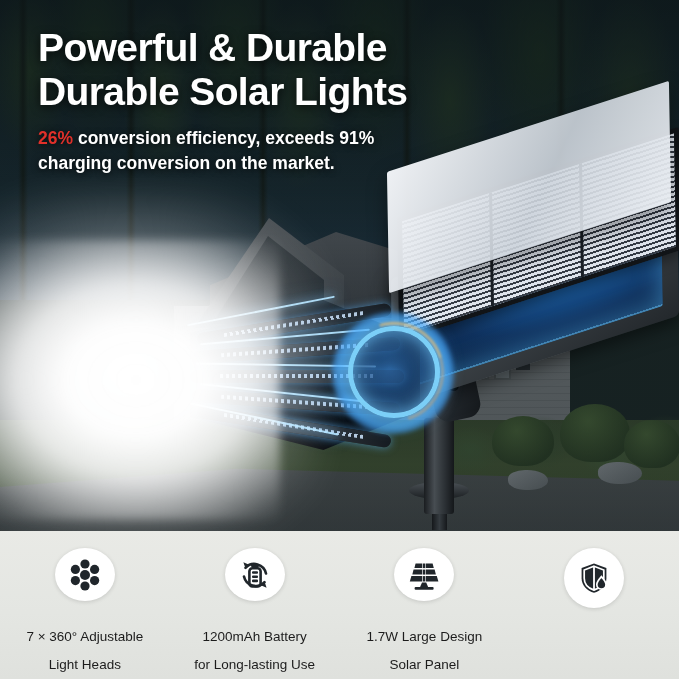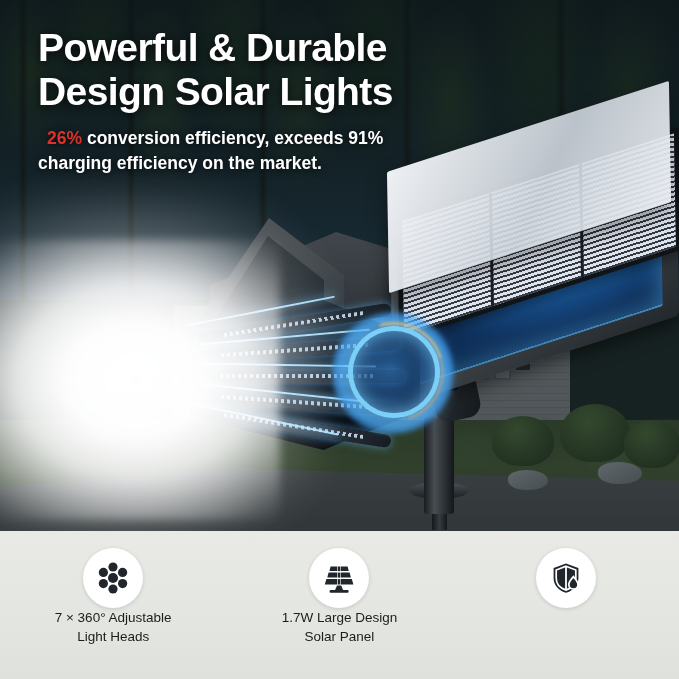--- a/index.html
+++ b/index.html
@@ -164,33 +164,33 @@
   .bloom2 { position:absolute; left:-80px; top:190px; width:400px; height:360px;
     background:radial-gradient(ellipse at 52% 50%, rgba(255,255,255,.72) 0%, rgba(255,255,255,.4) 38%, rgba(255,255,255,.14) 62%, transparent 80%);
     filter:blur(16px); }
 
   
   .copy { position:absolute; left:38px; top:26px; width:430px; z-index:20; }
   .h1 { color:#fff; font-size:39px; line-height:44px; font-weight:700;
     letter-spacing:-.6px; text-shadow:0 2px 10px rgba(0,0,0,.75); }
   .sub { margin-top:12px; color:#fff; font-size:17.5px; line-height:25px;
     font-weight:600; text-shadow:0 1px 7px rgba(0,0,0,.8); }
-  .pct { color:#e0302a; font-weight:700;margin-left:9px; }
+  .pct { color:#e0302a; font-weight:700; }
 
   
   .features { position:absolute; left:0; top:531px; width:679px; height:148px;
     background:linear-gradient(180deg,#e9eae6 0%,#e4e6e2 55%,#dfe1dd 100%);
     display:flex; }
   .feat { flex:1; display:flex; flex-direction:column; align-items:center;
     padding-top:17px; }
   .fcircle { width:60px; height:60px; border-radius:50%; background:#fff;
     display:flex; align-items:center; justify-content:center;
     box-shadow:0 1px 4px rgba(0,0,0,.14); }
-  .flabel { margin-top:0; text-align:center; color:#1c1c1c;
-    font-size:13.5px; line-height:19px; font-weight:400; white-space:pre-line; }
+  .flabel { margin-top:22px; text-align:center; color:#1c1c1c;
+    font-size:13.5px; line-height:28px; font-weight:400; white-space:pre-line; }
 </style>
 </head>
 <body>
 
 <div id="stage">
 
   <div class="scene">
 
     <div class="sky"></div>
     <div class="forest"></div>
@@ -261,24 +261,24 @@
     <div class="ring-glow"></div>
     <div class="ring-amber"></div>
     <div class="ring-core"></div>
 
     <div class="bloom2"></div>
     <div class="bloom"></div>
   </div>
 
   <div class="copy">
     <div class="h1">Powerful &amp; Durable</div>
-    <div class="h1">Design Solar Lights</div>
+    <div class="h1">Durable Solar Lights</div>
     <div class="sub">
       <span class="pct">26%</span><span> conversion efficiency, exceeds 91%</span><br>
-      <span>charging efficiency on the market.</span>
+      <span>charging conversion on the market.</span>
     </div>
   </div>
 
   <div class="features">
 
     <div class="feat">
       <div class="fcircle">
         <svg width="38" height="38" viewBox="0 0 38 38">
           <g fill="#20262b">
             <circle cx="19" cy="19" r="5"></circle>
@@ -288,20 +288,41 @@
             <circle cx="28.6" cy="13.4" r="4.6"></circle>
             <circle cx="9.4" cy="24.6" r="4.6"></circle>
             <circle cx="28.6" cy="24.6" r="4.6"></circle>
           </g>
         </svg>
       </div>
       <div class="flabel">7 × 360° Adjustable
 Light Heads</div>
     </div>
 
+    <div class="feat">
+      <div class="fcircle">
+        <svg width="38" height="38" viewBox="0 0 38 38">
+          <g fill="none" stroke="#20262b" stroke-width="2.6" stroke-linecap="round">
+            <path d="M9.5 11.8A12 12 0 0 1 30 17.5"></path>
+            <path d="M28.5 26.2A12 12 0 0 1 8 20.5"></path>
+          </g>
+          <path d="M7.4 6.2 L12.6 8.4 L9.6 12.8 Z" fill="#20262b"></path>
+          <path d="M30.6 31.8 L25.4 29.6 L28.4 25.2 Z" fill="#20262b"></path>
+          <rect x="15" y="8.4" width="8" height="2.6" rx="1.1" fill="#20262b"></rect>
+          <rect x="13.4" y="12.2" width="11.2" height="18.2" rx="3" fill="none" stroke="#20262b" stroke-width="2.6"></rect>
+          <g fill="#20262b">
+            <rect x="16" y="15.2" width="6" height="2.6" rx="1"></rect>
+            <rect x="16" y="19.4" width="6" height="2.6" rx="1"></rect>
+            <rect x="16" y="23.6" width="6" height="2.6" rx="1"></rect>
+          </g>
+        </svg>
+      </div>
+      <div class="flabel">1200mAh Battery
+for Long-lasting Use</div>
+    </div>
 
     <div class="feat">
       <div class="fcircle">
         <svg width="38" height="38" viewBox="0 0 38 38">
           <g fill="#20262b">
             <path d="M10.6 7.5 h6.6 v4.6 h-7.8 z"></path>
             <path d="M18.7 7.5 h1.6 v4.6 h-1.6 z" opacity="0"></path>
             <path d="M17.8 7.5 h2.6 v4.6 h-2.6 z"></path>
             <path d="M21 7.5 h6.6 l1.2 4.6 h-7.8 z"></path>
             <path d="M8.6 13.6 h8.6 v5 h-9.9 z"></path>

